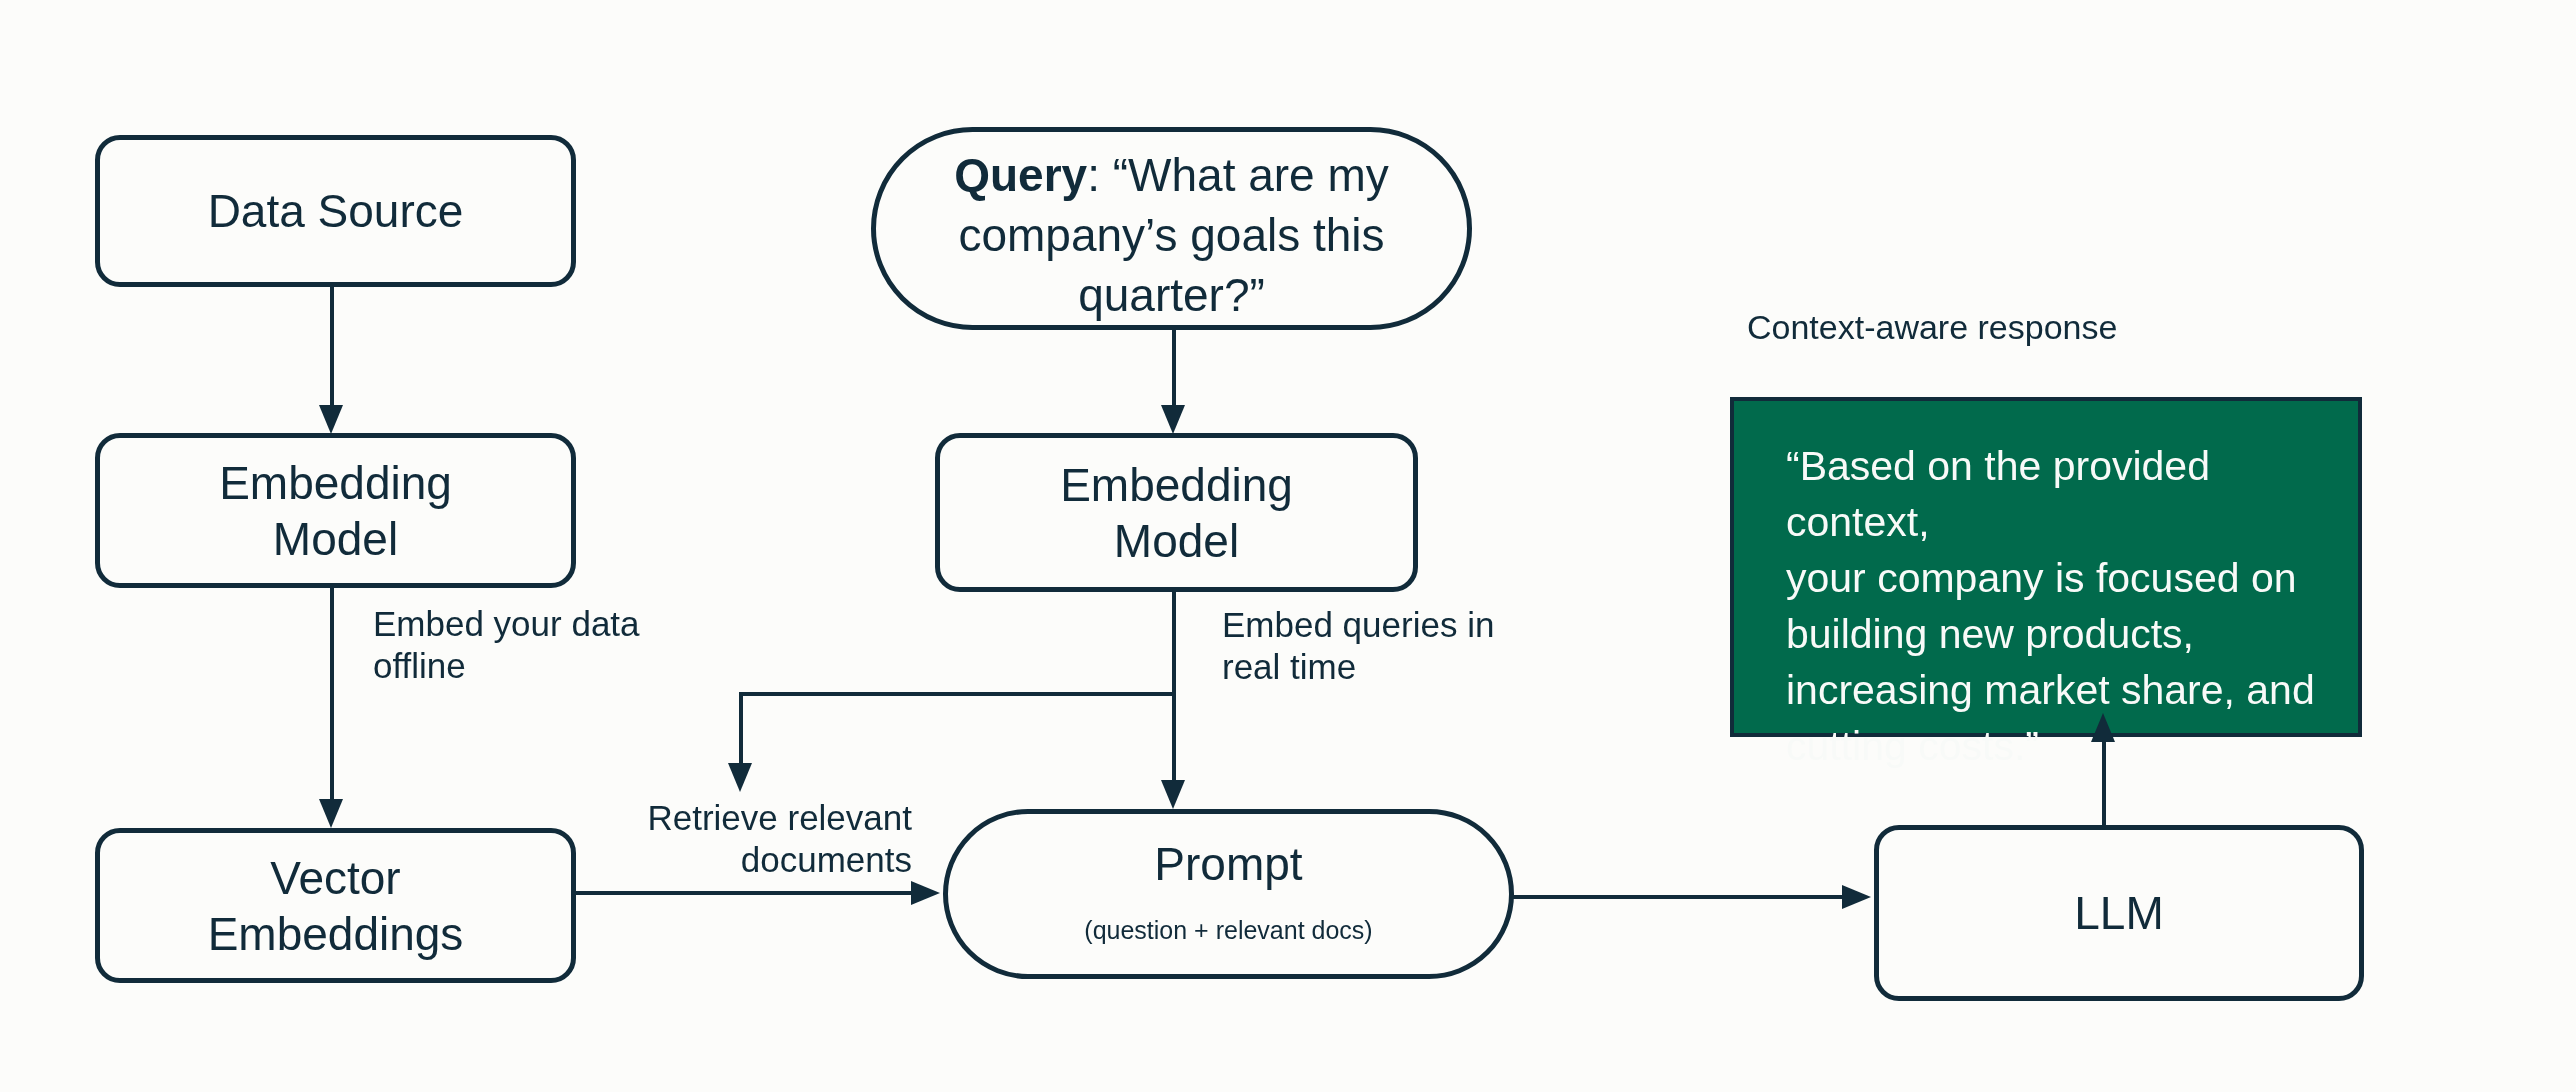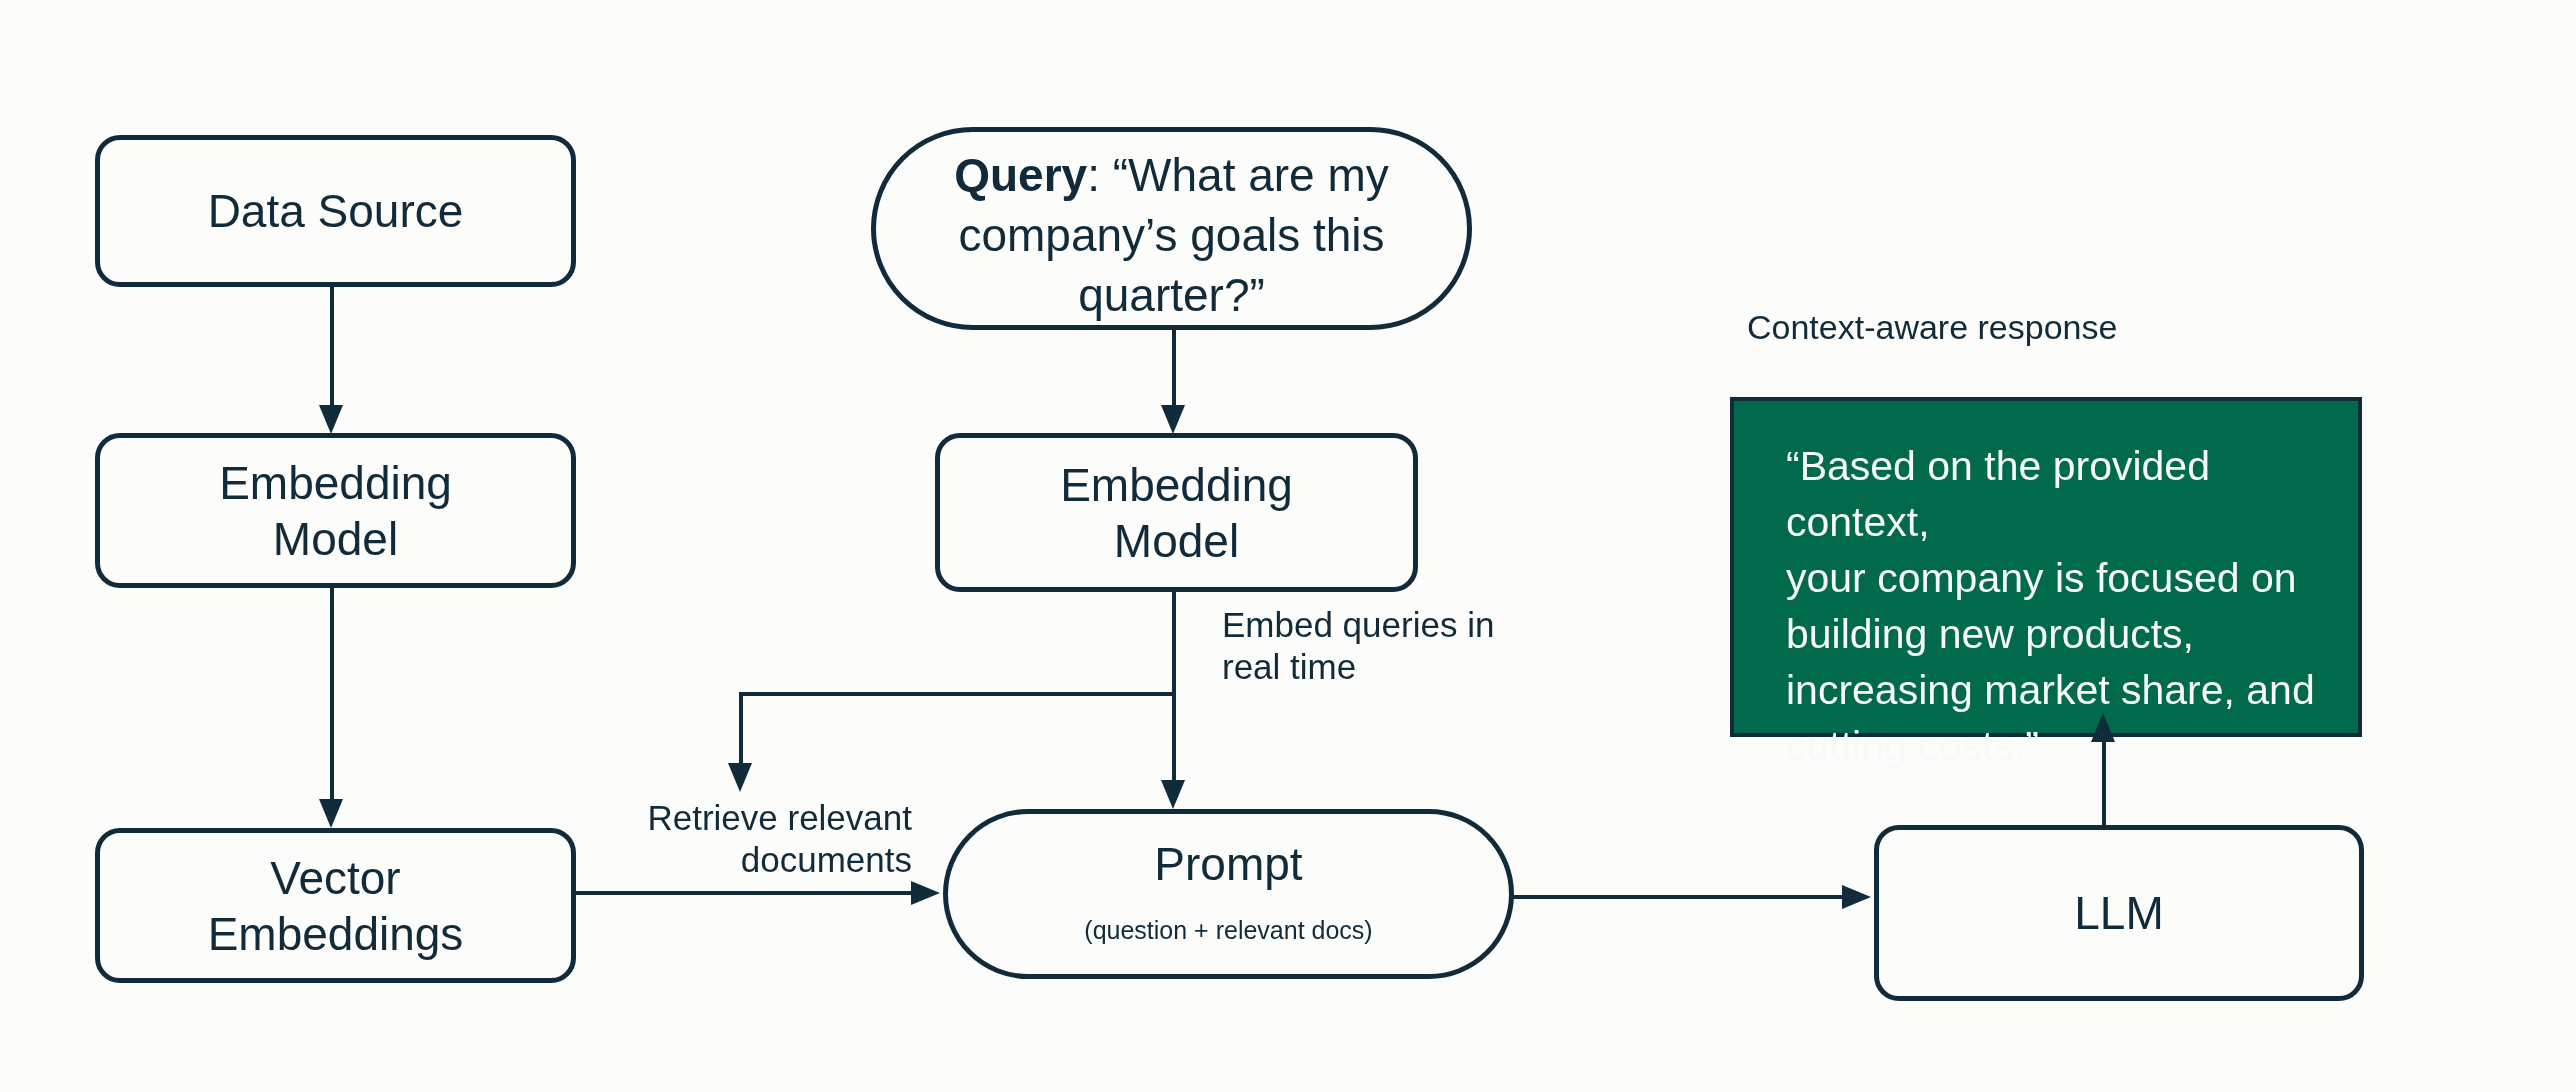--- a/index.html
+++ b/index.html
@@ -83,20 +83,22 @@
 
   <div class="caption">Context-aware response</div>
   <div class="greenbox">
     <div class="quote">“Based on the provided context,
 your company is focused on
 building new products,
 increasing market share, and
 cutting costs.”</div>
   </div>
 
+  <div class="annot" style="left:373px;top:603px;">Embed your data
+offline</div>
   <div class="annot" style="left:1222px;top:604px;">Embed queries in
 real time</div>
   <div class="annot" style="left:574px;top:797px;width:338px;text-align:right;">Retrieve relevant
 documents</div>
 
   <div class="vline" style="left:330px;top:285px;height:122px;"></div>
   <div class="head down" style="left:319px;top:405px;"></div>
 
   <div class="vline" style="left:1172px;top:326px;height:81px;"></div>
   <div class="head down" style="left:1161px;top:405px;"></div>

